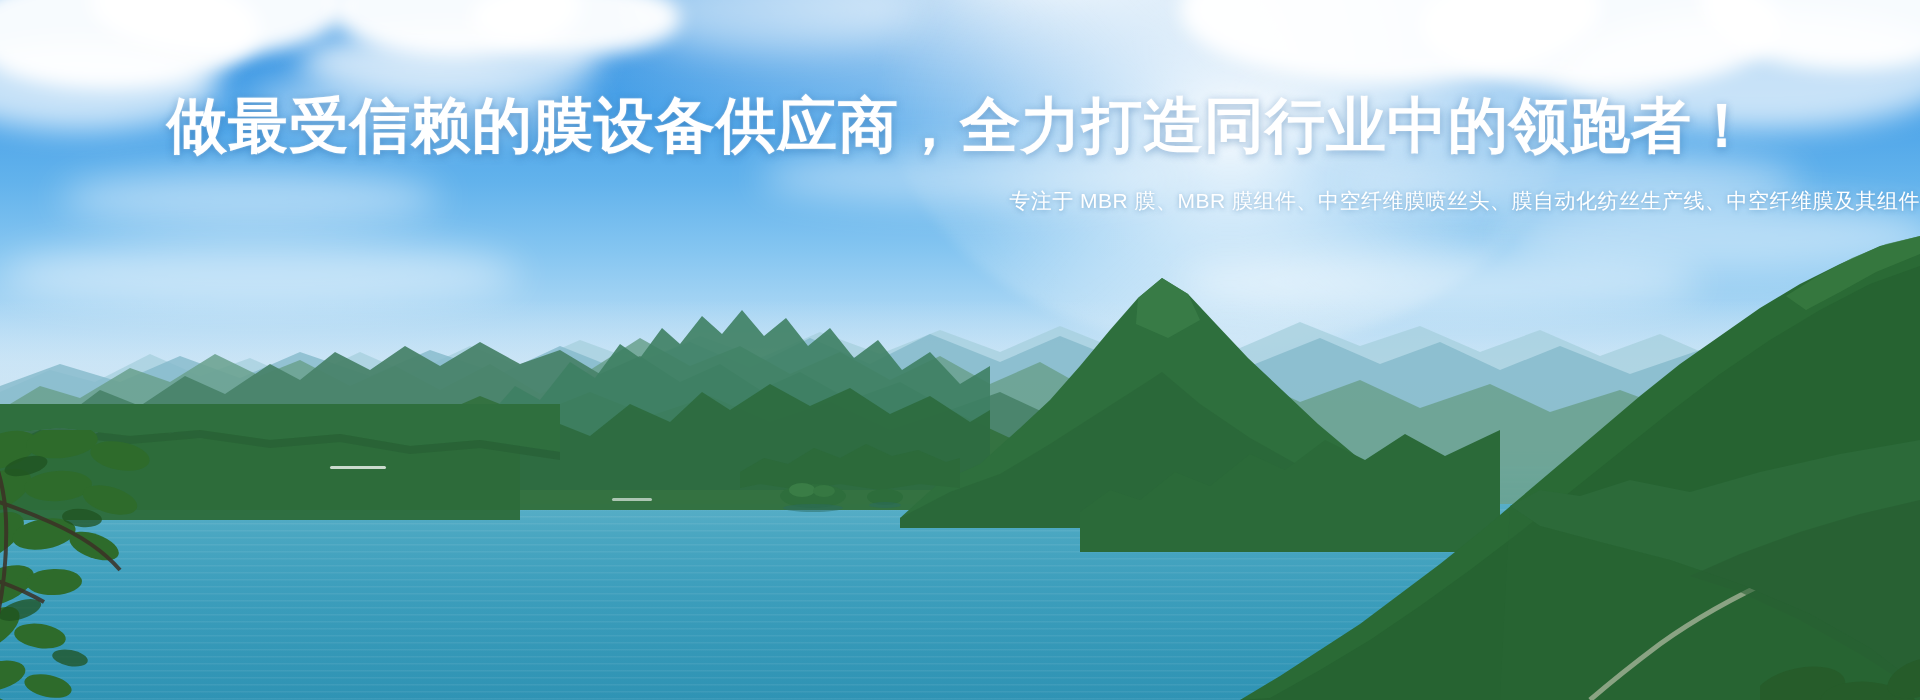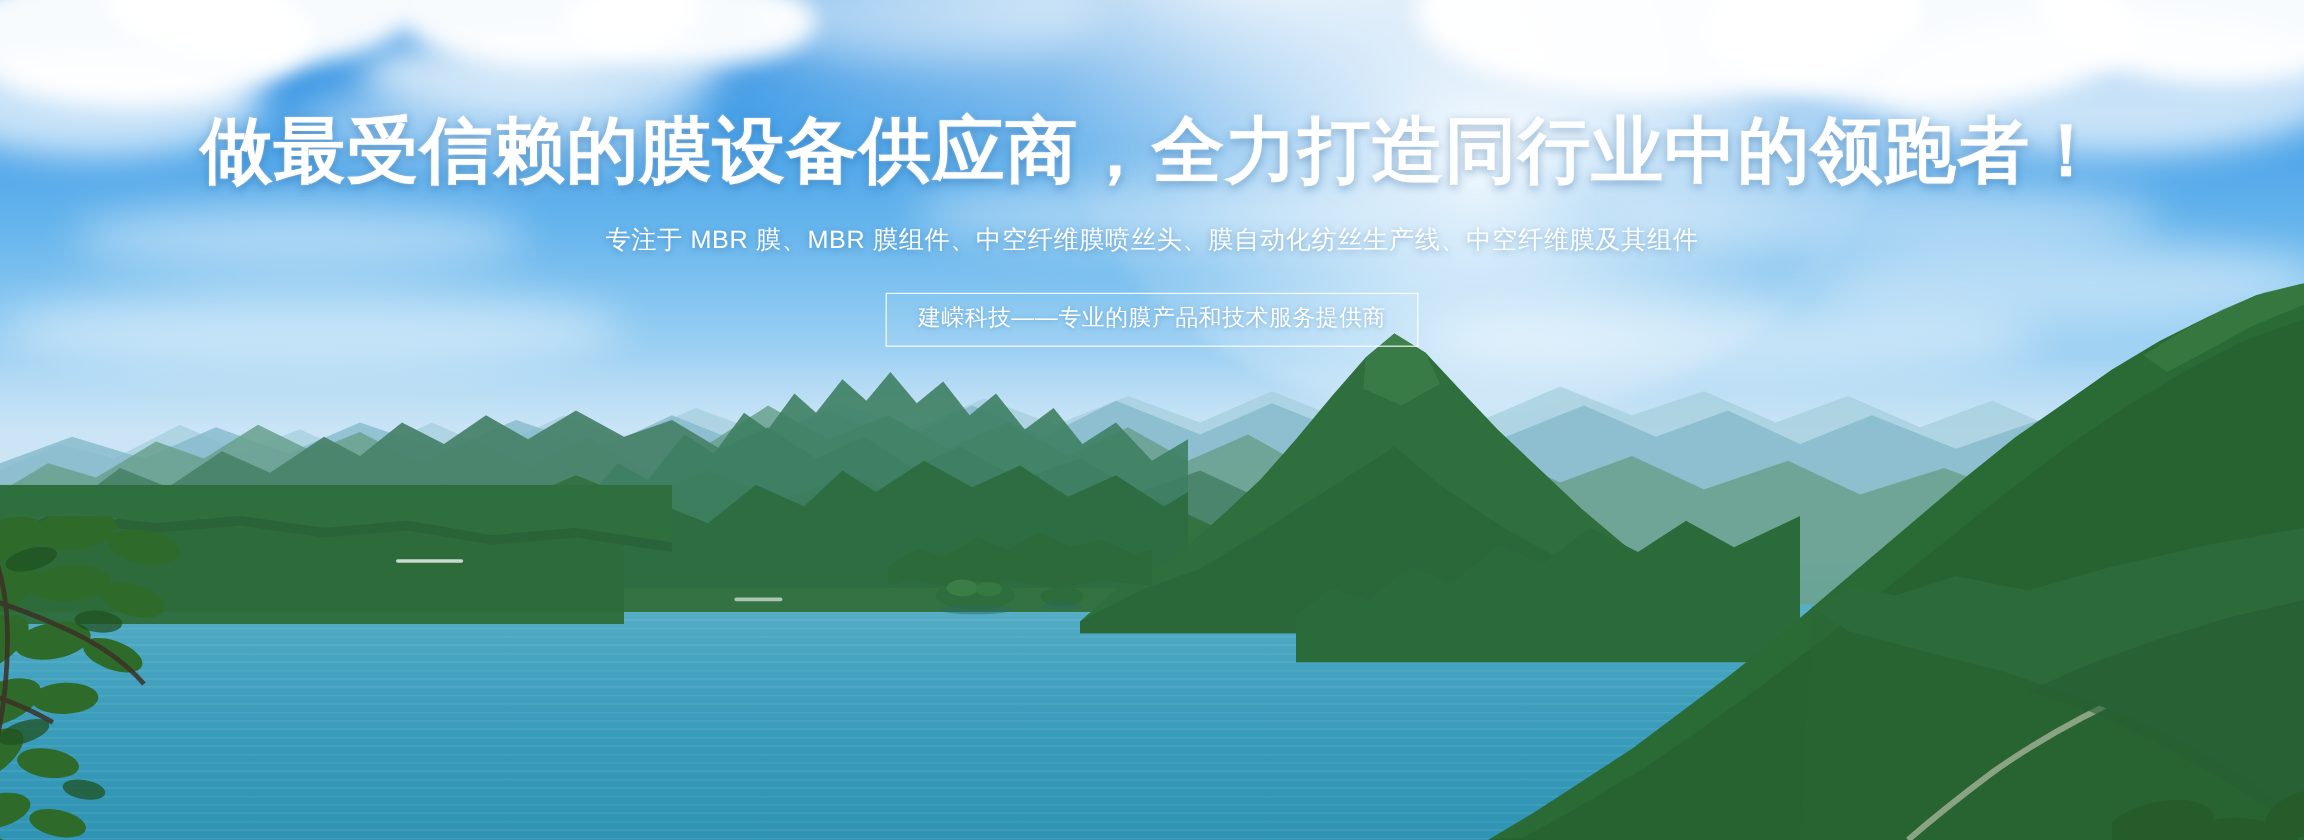--- a/index.html
+++ b/index.html
@@ -98,21 +98,21 @@
     font-size:60px;
     line-height:52px;
     font-weight:bold;
     letter-spacing:1px;
     text-shadow:0 2px 8px rgba(32,96,160,0.45), 0 0 2px rgba(255,255,255,0.6);
     white-space:nowrap;
   }
   .subline {
     position:absolute;
     left:0; top:186px; width:1920px;
-    text-align:center;
+    text-align:right;
     color:#ffffff;
     font-size:21px;
     line-height:30px;
     letter-spacing:.5px;
     text-shadow:0 1px 5px rgba(40,104,160,0.45);
     white-space:nowrap;
   }
   .tagline-wrap {
     position:absolute;
     left:0; top:244px; width:1920px;
@@ -315,18 +315,15 @@
         <ellipse cx="160" cy="78" rx="34" ry="18" transform="rotate(-20 160 78)"></ellipse>
       </g>
     </svg>
   </div>
 
   <div class="overlay">
     <div class="headline">做最受信赖的膜设备供应商，全力打造同行业中的领跑者！</div>
 
     <div class="subline">专注于 MBR 膜、MBR 膜组件、中空纤维膜喷丝头、膜自动化纺丝生产线、中空纤维膜及其组件</div>
 
-    <div class="tagline-wrap">
-      <div class="tagline">建嵘科技——专业的膜产品和技术服务提供商</div>
-    </div>
   </div>
 
 </div>
 
 </body></html>

